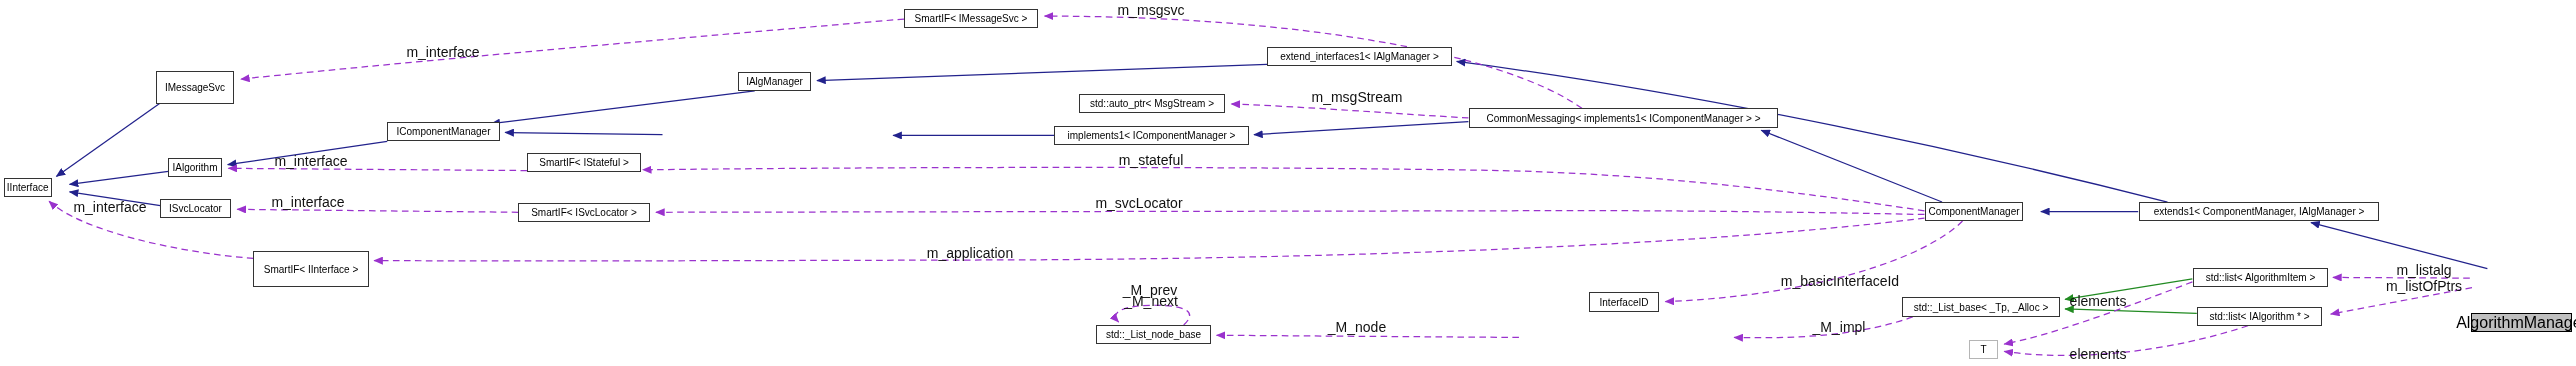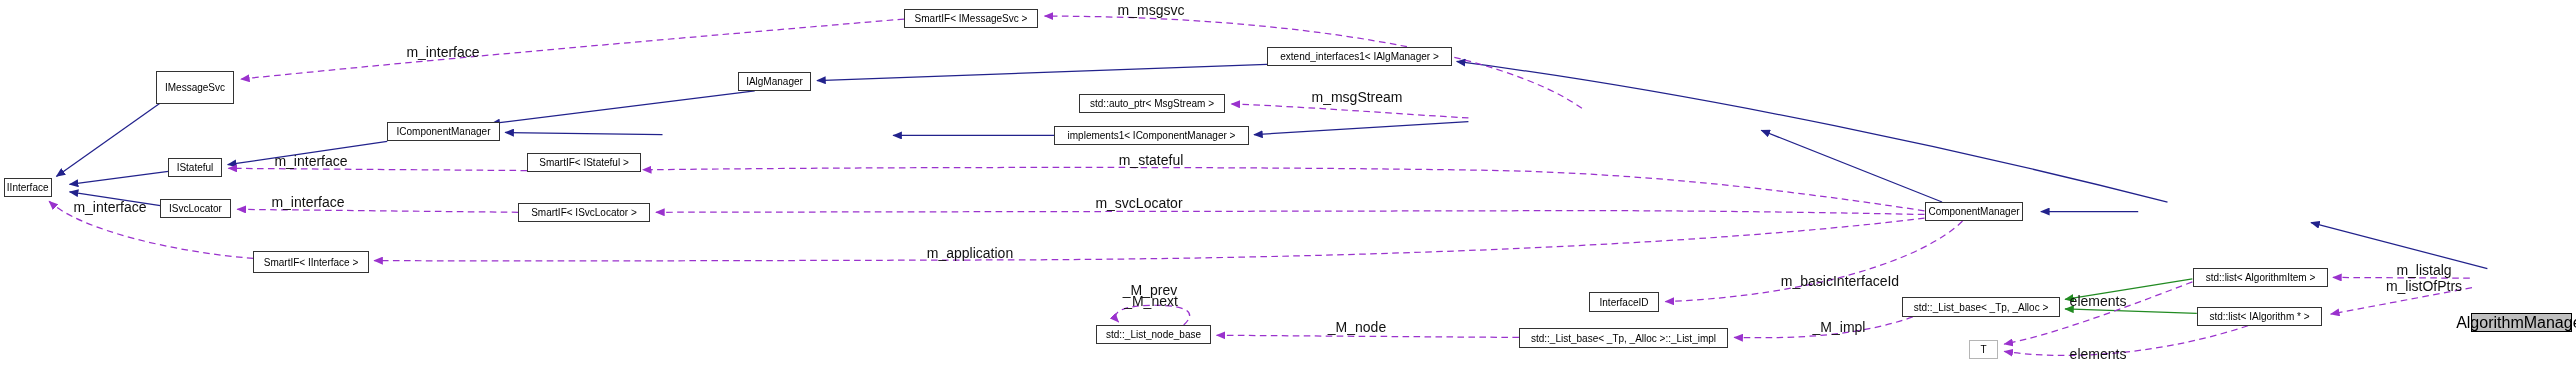--- a/index.html
+++ b/index.html
@@ -102,26 +102,26 @@
     <path class="use" marker-end="url(#arr-purple)" d="M 3070,445 C 2930,491 2800,490 2737,480"></path>
   </svg>
 
   <div class="node" style="left:3.7px;top:178px;width:48px;height:19px">
       <span>IInterface</span>
     </div>
   <div class="node" style="left:156px;top:71px;width:78px;height:33px">
       <span>IMessageSvc</span>
     </div>
   <div class="node" style="left:168px;top:158px;width:54px;height:19px">
-      <span>IStateful</span>
+      <span>IAlgorithm</span>
     </div>
   <div class="node" style="left:160px;top:199px;width:71px;height:19px">
       <span>ISvcLocator</span>
     </div>
-  <div class="node" style="left:253px;top:251px;width:116px;height:22px">
+  <div class="node" style="left:253px;top:251px;width:116px;height:36px">
       <span>SmartIF&lt; IInterface &gt;</span>
     </div>
   <div class="node" style="left:387px;top:122px;width:113px;height:19px">
       <span>IComponentManager</span>
     </div>
   <div class="node" style="left:527px;top:153px;width:114px;height:19px">
       <span>SmartIF&lt; IStateful &gt;</span>
     </div>
   <div class="node" style="left:518px;top:203px;width:132px;height:19px">
       <span>SmartIF&lt; ISvcLocator &gt;</span>
@@ -134,43 +134,46 @@
     </div>
   <div class="node" style="left:1079px;top:94px;width:146px;height:19px">
       <span>std::auto_ptr&lt; MsgStream &gt;</span>
     </div>
   <div class="node" style="left:1054px;top:126px;width:195px;height:19px">
       <span>implements1&lt; IComponentManager &gt;</span>
     </div>
   <div class="node" style="left:1267px;top:47px;width:185px;height:19px">
       <span>extend_interfaces1&lt; IAlgManager &gt;</span>
     </div>
+  <div class="node" style="left:1469px;top:108px;width:309px;height:20px">
+      <span>CommonMessaging&lt; implements1&lt; IComponentManager &gt; &gt;</span>
+    </div>
   <div class="node" style="left:1925px;top:202px;width:98px;height:19px">
       <span>ComponentManager</span>
+    </div>
+  <div class="node" style="left:2139px;top:202px;width:240px;height:19px">
+      <span>extends1&lt; ComponentManager, IAlgManager &gt;</span>
     </div>
   <div class="node main" style="left:2471px;top:269px;width:101px;height:19px">
       <span>AlgorithmManager</span>
     </div>
   <div class="node" style="left:2193px;top:268px;width:135px;height:19px">
       <span>std::list&lt; AlgorithmItem &gt;</span>
     </div>
   <div class="node" style="left:2197px;top:307px;width:125px;height:19px">
       <span>std::list&lt; IAlgorithm * &gt;</span>
     </div>
   <div class="node" style="left:1902px;top:297px;width:158px;height:20px">
       <span>std::_List_base&lt; _Tp, _Alloc &gt;</span>
     </div>
   <div class="node tparam" style="left:1969px;top:340px;width:29px;height:19px">
       <span>T</span>
     </div>
   <div class="node" style="left:1589px;top:292px;width:70px;height:20px">
       <span>InterfaceID</span>
-    </div>
-  <div class="node" style="left:1519px;top:328px;width:209px;height:20px">
-      <span>std::_List_base&lt; _Tp, _Alloc &gt;::_List_impl</span>
     </div>
   <div class="node" style="left:1096px;top:325px;width:115px;height:19px">
       <span>std::_List_node_base</span>
     </div>
 
   <div class="elabel" style="left:443px;top:52px">m_interface</div>
   <div class="elabel" style="left:1151px;top:10.3px">m_msgsvc</div>
   <div class="elabel" style="left:1357px;top:97px">m_msgStream</div>
   <div class="elabel" style="left:1151px;top:160px">m_stateful</div>
   <div class="elabel" style="left:311px;top:161px">m_interface</div>

